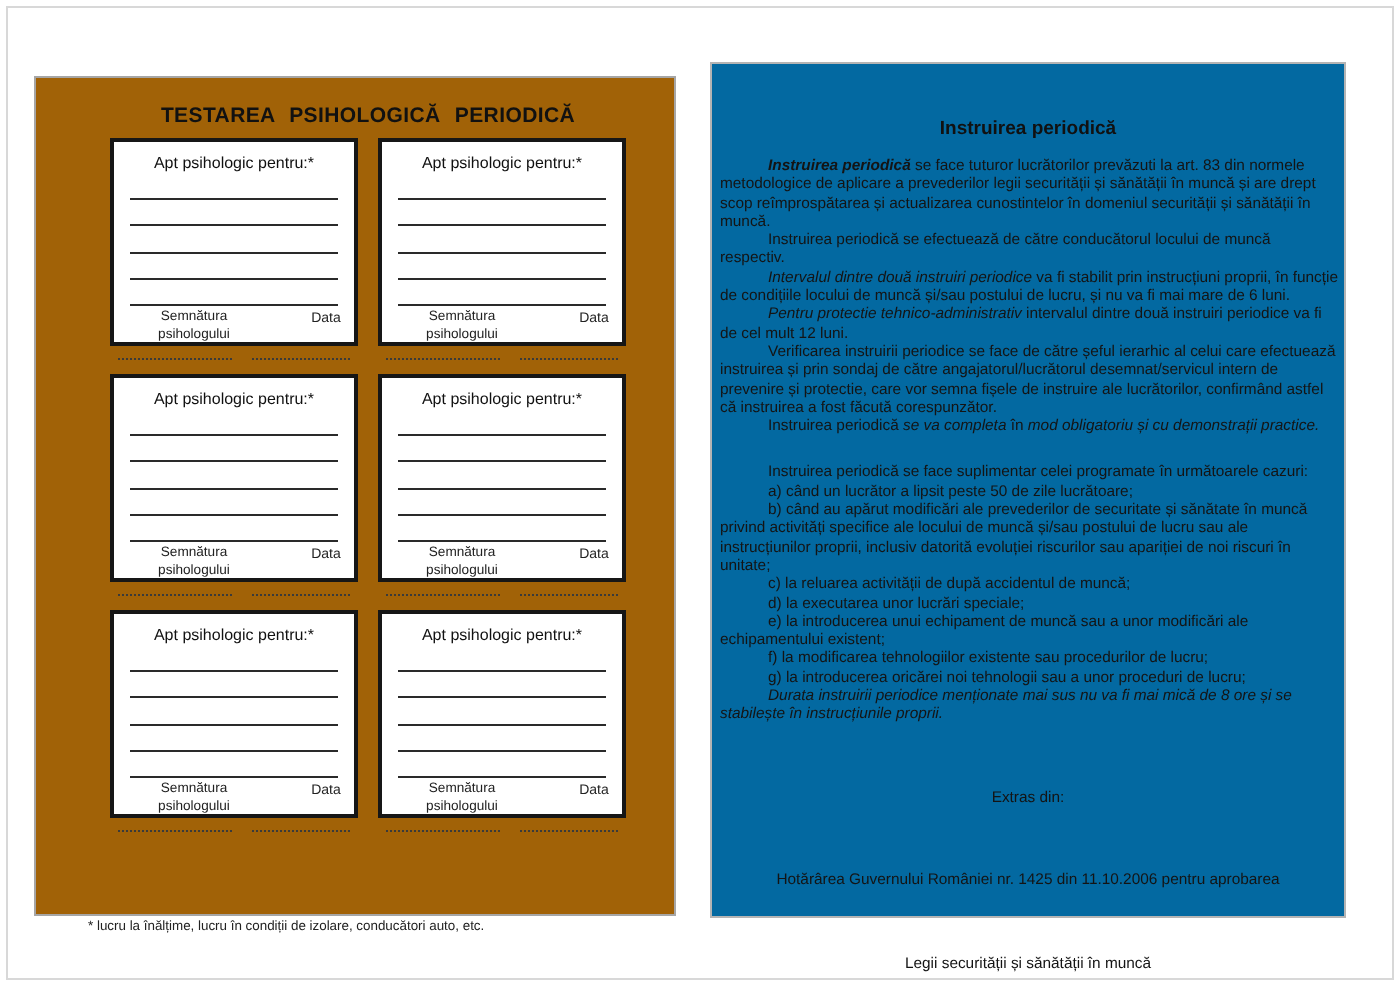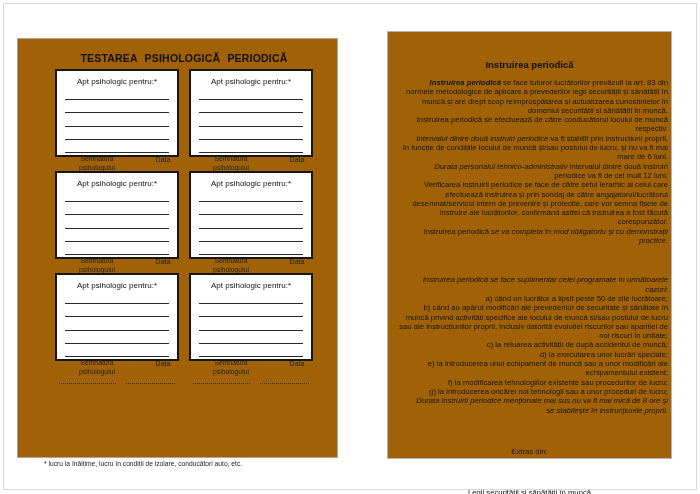--- a/index.html
+++ b/index.html
@@ -17,45 +17,45 @@
   }
   .lp-title{
     margin:13px 24px 0 37px;text-align:center;font-weight:bold;font-size:10.5px;
     letter-spacing:0.2px;word-spacing:4px;white-space:nowrap;color:#111;
   }
   .cards-grid{
     position:absolute;left:37px;top:30px;
     display:grid;grid-template-columns:124px 124px;column-gap:10px;row-gap:14px;
   }
   .card{
-    position:relative;width:124px;height:88px;box-sizing:border-box;
+    position:relative;width:124px;height:104px;box-sizing:border-box;
     border:2px solid #161616;background:#fff;
   }
   .card-label{position:absolute;top:6px;left:0;right:0;text-align:center;font-size:8px;color:#111;}
   .card-lines{position:absolute;top:16px;left:8px;right:8px;}
   .wline{height:12.2px;border-bottom:1.4px solid #2a2a2a;}
   .sig-label{
     position:absolute;top:83px;left:16px;width:48px;text-align:center;
     font-size:6.8px;line-height:9px;color:#222;
   }
   .date-label{position:absolute;top:85px;left:92px;width:28px;text-align:center;font-size:7px;color:#222;}
   .dot-line{border-bottom:1.6px dotted #3a3a3a;position:absolute;top:108px;height:0;}
   .dot-left{left:2px;width:57px;}
   .dot-right{left:69px;width:49px;}
   .footnote{position:absolute;left:44px;top:460px;font-size:6.7px;color:#222;}
 
   
   .right-panel{
-    position:absolute;left:387px;top:31px;width:285px;height:428px;
-    border:1px solid #b4b4b4;box-sizing:border-box;background:#a16207;
+    position:absolute;left:355px;top:31px;width:318px;height:428px;
+    border:1px solid #b4b4b4;box-sizing:border-box;background:#0369a1;
   }
   .rp-title{margin:27px 0 0 0;text-align:center;font-weight:bold;font-size:9.5px;color:#111;}
-  .rp-body{margin:8px 3px 0 4px;font-size:7.7px;line-height:9.3px;color:#141414;text-align:right;}
+  .rp-body{margin:8px 3px 0 4px;font-size:7.7px;line-height:9.3px;color:#141414;text-align:left;}
   .rp-body p{margin:0;text-indent:24px;}
-  .rp-body p.gap{margin-top:30px;font-style:italic;}
+  .rp-body p.gap{margin-top:14px;}
   .rp-body .b{font-weight:normal;}
   .rp-body .i{font-style:italic;}
   .rp-body .bi{font-weight:bold;font-style:italic;}
   .extras{margin-top:9px;text-align:center;font-size:7.7px;line-height:9.5px;color:#141414;}
   .extras div{text-indent:0;margin-top:32px;}
 </style>
 </head>
 <body>
 
 <div class="outer-frame"></div>
@@ -169,31 +169,32 @@
 </section>
 
 <div class="footnote">* lucru la înălțime, lucru în condiții de izolare, conducători auto, etc.</div>
 
 <section class="right-panel">
   <div class="rp-title">Instruirea periodică</div>
   <div class="rp-body">
       <p><span class="bi">Instruirea periodică</span><span> se face tuturor lucrătorilor prevăzuti la art. 83 din normele metodologice de aplicare a prevederilor legii securității și sănătății în muncă și are drept scop reîmprospătarea și actualizarea cunostintelor în domeniul securității și sănătății în muncă.</span></p>
       <p><span class="b">Instruirea periodică se efectuează de către conducătorul locului de muncă respectiv.</span></p>
       <p><span class="i">Intervalul dintre două instruiri periodice</span><span> va fi stabilit prin instrucțiuni proprii, în funcție de condițiile locului de muncă și/sau postului de lucru, și nu va fi mai mare de 6 luni.</span></p>
-      <p><span class="i">Durata personalul tehnico-administrativ</span><span> intervalul dintre două instruiri periodice va fi de cel mult 12 luni.</span></p>
+      <p><span class="i">Pentru protectie tehnico-administrativ</span><span> intervalul dintre două instruiri periodice va fi de cel mult 12 luni.</span></p>
       <p><span>Verificarea instruirii periodice se face de către șeful ierarhic al celui care efectuează instruirea și prin sondaj de către angajatorul/lucrătorul desemnat/servicul intern de prevenire și protectie, care vor semna fișele de instruire ale lucrătorilor, confirmând astfel că instruirea a fost făcută corespunzător.</span></p>
       <p><span>Instruirea periodică </span><span class="i">se va completa</span><span> în </span><span class="i">mod obligatoriu și cu demonstrații practice.</span></p>
       <p class="gap"><span>Instruirea periodică se face suplimentar celei programate în următoarele cazuri:</span></p>
       <p><span>a) când un lucrător a lipsit peste 50 de zile lucrătoare;</span></p>
       <p><span>b) când au apărut modificări ale prevederilor de securitate și sănătate în muncă privind activități specifice ale locului de muncă și/sau postului de lucru sau ale instrucțiunilor proprii, inclusiv datorită evoluției riscurilor sau apariției de noi riscuri în unitate;</span></p>
       <p><span>c) la reluarea activității de după accidentul de muncă;</span></p>
       <p><span>d) la executarea unor lucrări speciale;</span></p>
       <p><span>e) la introducerea unui echipament de muncă sau a unor modificări ale echipamentului existent;</span></p>
       <p><span>f) la modificarea tehnologiilor existente sau procedurilor de lucru;</span></p>
       <p><span>g) la introducerea oricărei noi tehnologii sau a unor proceduri de lucru;</span></p>
       <p><span class="i">Durata instruirii periodice menționate mai sus nu va fi mai mică de 8 ore și se stabilește în instrucțiunile proprii.</span></p>
     </div>
   <div class="extras">
       <div>Extras din:</div>
+      <div>Hotărârea Guvernului României nr. 1425 din 11.10.2006 pentru aprobarea</div>
       <div>Legii securității și sănătății în muncă</div>
       <div>nr. 319/2006</div>
     </div>
 </section>
 
 </body></html>

